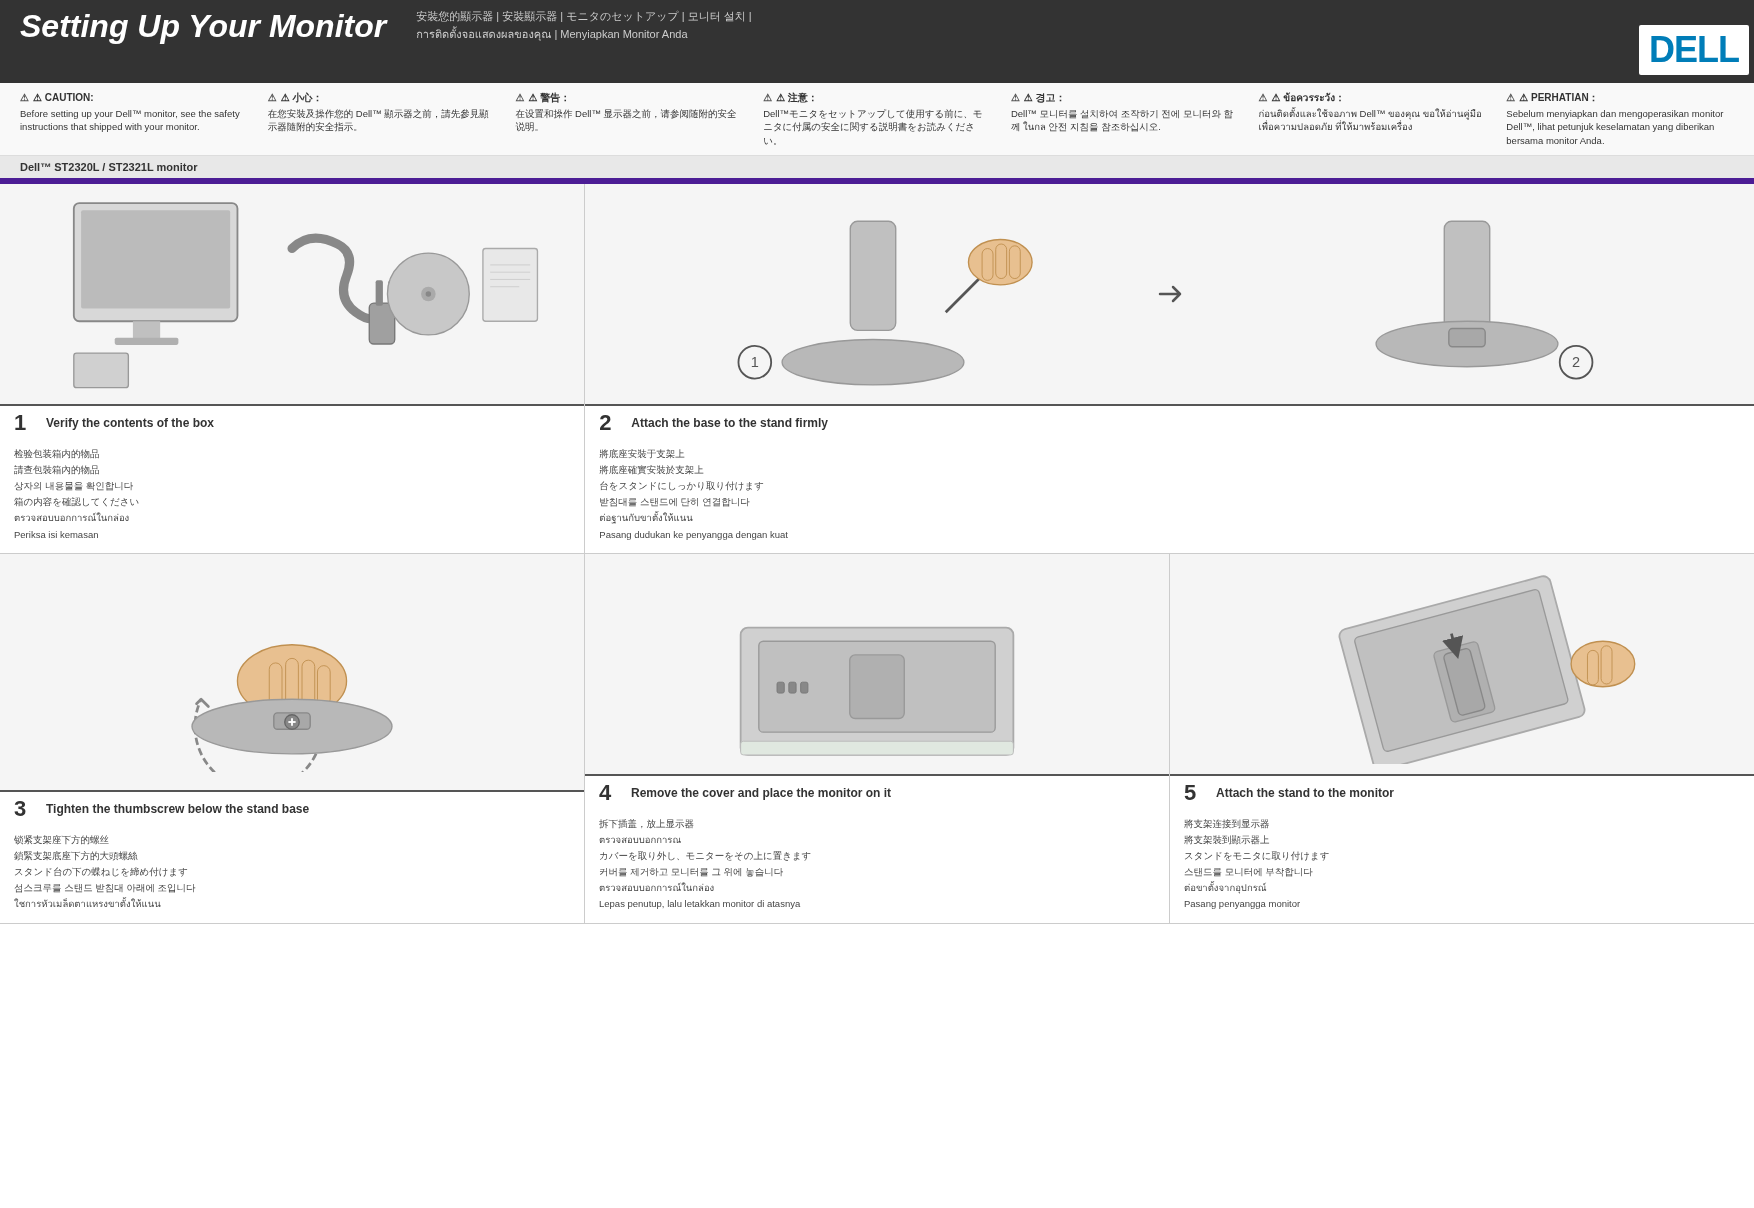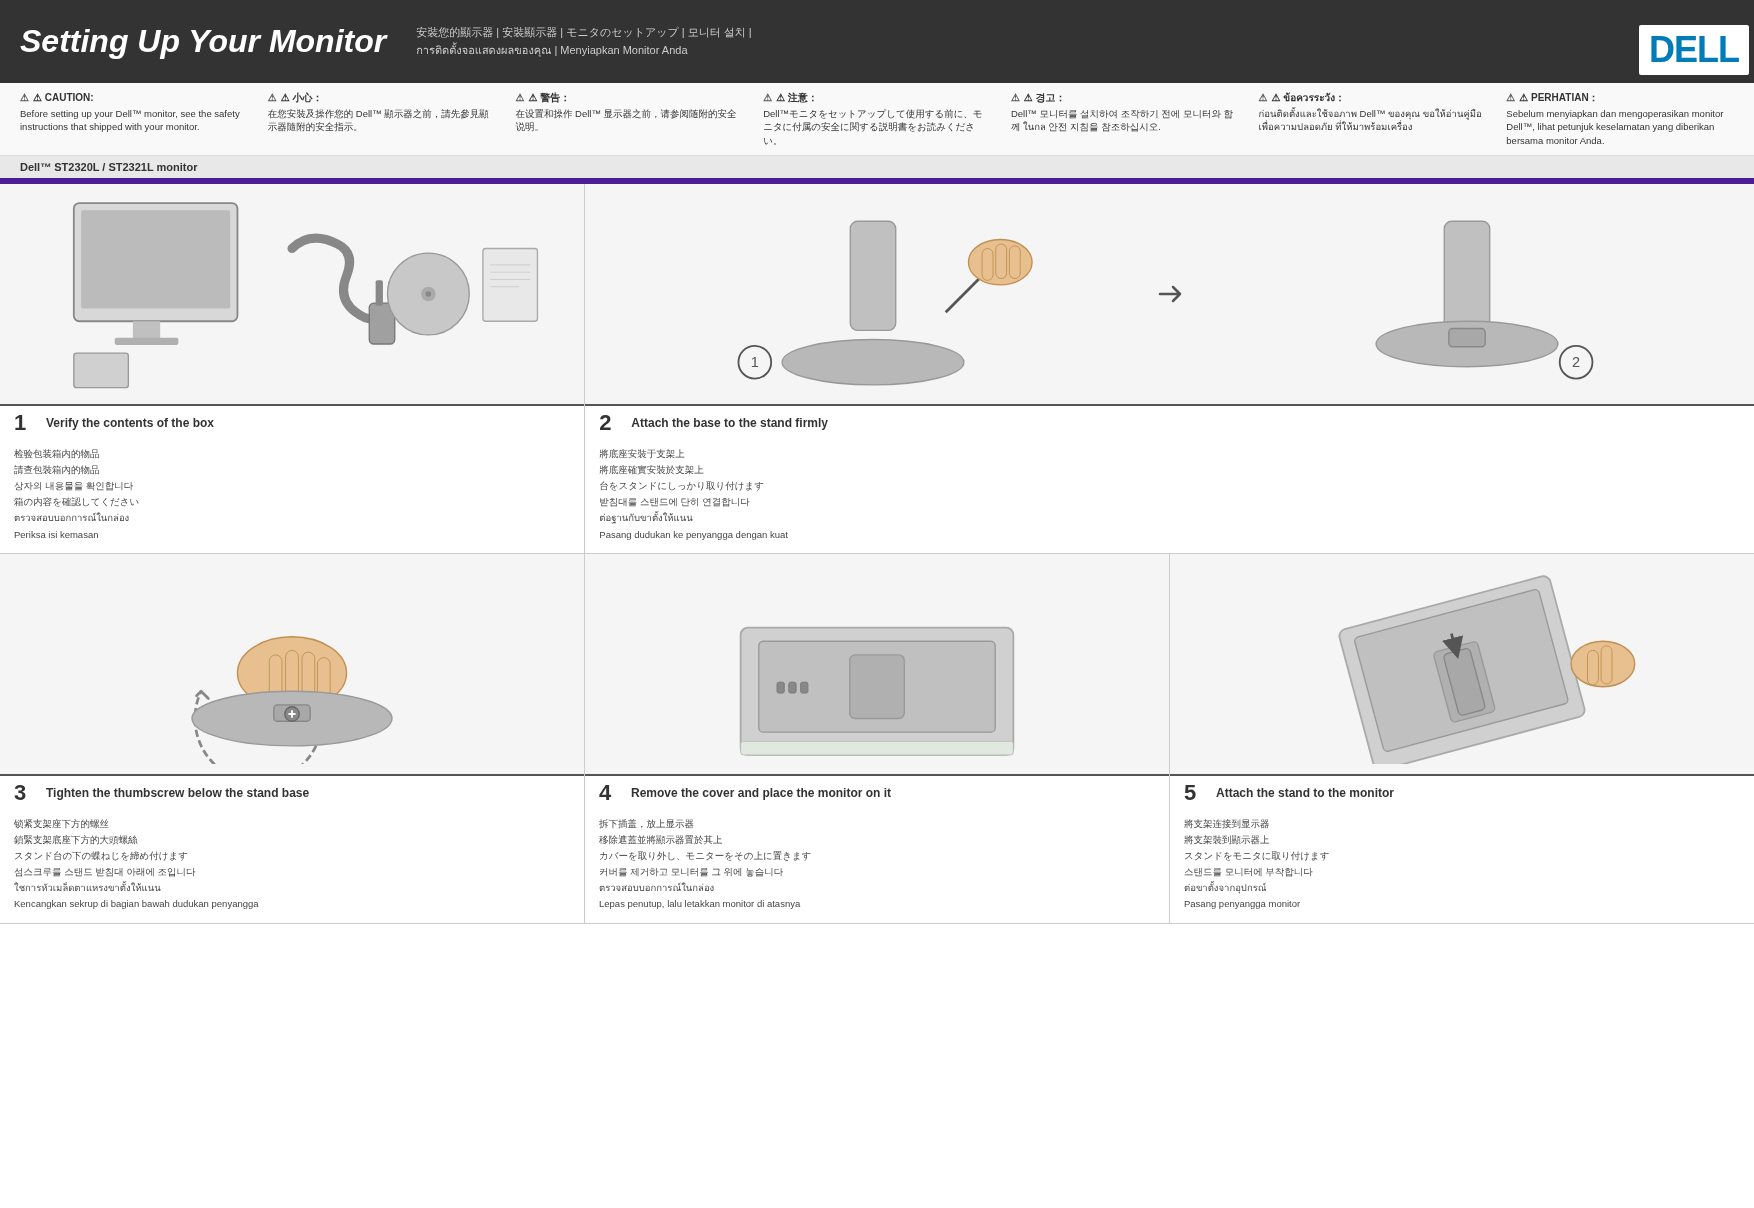--- a/index.html
+++ b/index.html
@@ -10,21 +10,21 @@
       font-size: 11px;
       width: 1754px;
       min-height: 1208px;
     }
 
     
     .header {
       background: #333;
       color: #fff;
       display: flex;
-      align-items: center;
+      align-items: flex-start;
       padding: 8px 20px;
       min-height: 76px;
     }
     .header-title {
       font-size: 32px;
       font-weight: bold;
       color: #fff;
       white-space: nowrap;
       margin-right: 30px;
       font-style: italic;
@@ -377,21 +377,20 @@
       <div class="step-label">
         <span class="step-number">3</span>
         <span class="step-title">Tighten the thumbscrew below the stand base</span>
       </div>
       <div class="step-desc">
         <div>锁紧支架座下方的螺丝</div>
         <div>鎖緊支架底座下方的大頭螺絲</div>
         <div>スタンド台の下の蝶ねじを締め付けます</div>
         <div>섬스크루를 스탠드 받침대 아래에 조입니다</div>
         <div>ใชการหัวเมล็ดตาแหรงขาตั้งให้แนน</div>
-        <div>Kencangkan sekrup di bagian bawah dudukan penyangga</div>
       </div>
     </div>
 
     <div class="step-cell">
       <div class="step-image">
         <svg viewBox="0 0 400 220" width="400" height="200">
 
           <rect x="50" y="70" width="300" height="140" rx="8" fill="#d0d0d0" stroke="#aaa" stroke-width="2"></rect>
 
           <rect x="70" y="85" width="260" height="100" rx="5" fill="#c0c0c0" stroke="#999" stroke-width="1.5"></rect>
@@ -404,21 +403,21 @@
 
           <rect x="50" y="195" width="300" height="15" rx="3" fill="#e0e8e0" stroke="#bbb" stroke-width="1"></rect>
         </svg>
       </div>
       <div class="step-label">
         <span class="step-number">4</span>
         <span class="step-title">Remove the cover and place the monitor on it</span>
       </div>
       <div class="step-desc">
         <div>拆下插盖，放上显示器</div>
-        <div>移除遮蓋並將顯示器置於其上</div>
+        <div>ตรวจสอบบอกการณ</div>
         <div>カバーを取り外し、モニターをその上に置きます</div>
         <div>커버를 제거하고 모니터를 그 위에 놓습니다</div>
         <div>ตรวจสอบบอกการณ์ในกล่อง</div>
         <div>Lepas penutup, lalu letakkan monitor di atasnya</div>
       </div>
     </div>
 
     <div class="step-cell">
       <div class="step-image">
         <svg viewBox="0 0 400 220" width="400" height="200">

